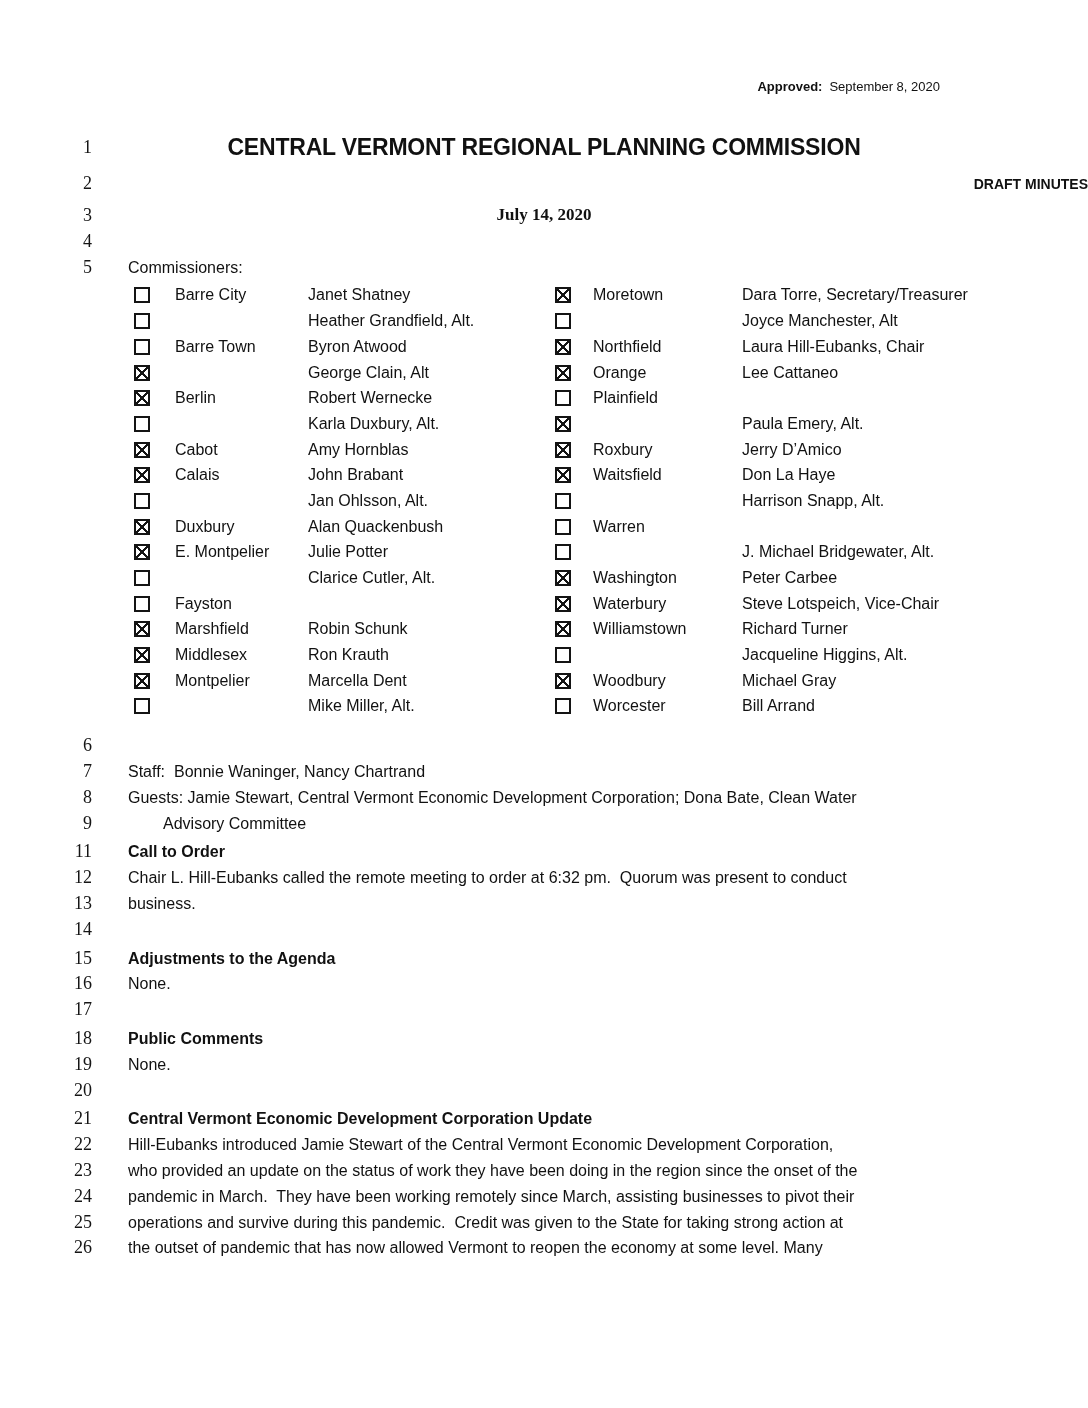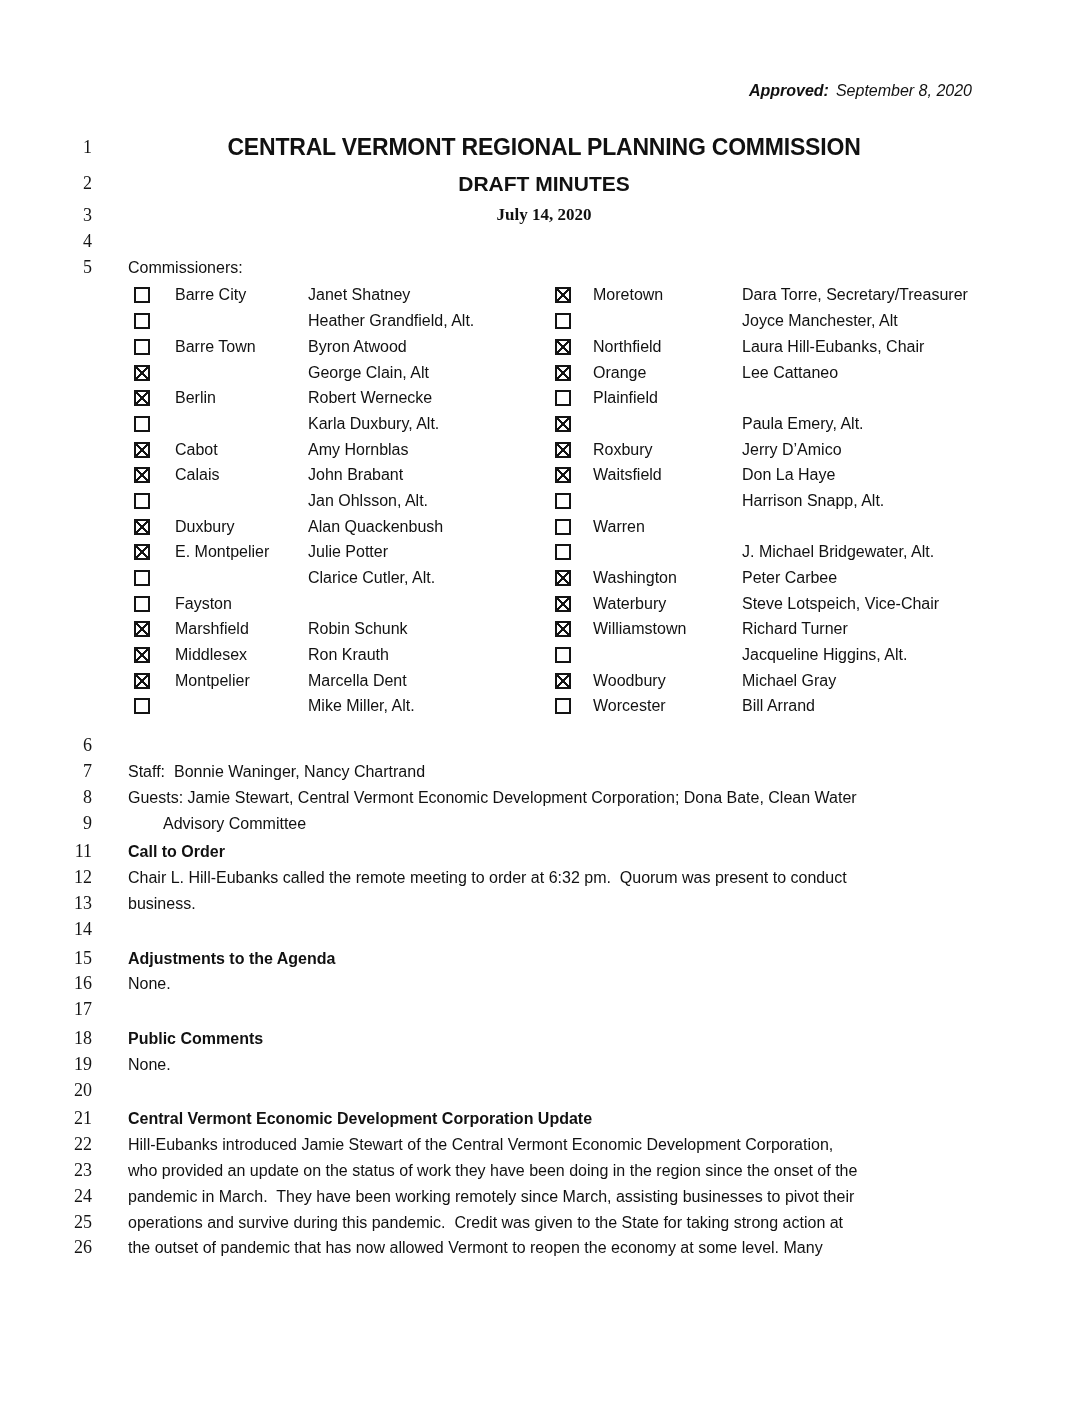--- a/index.html
+++ b/index.html
@@ -8,24 +8,23 @@
     width: 1088px;
     height: 1408px;
     background: #ffffff;
     color: #111111;
     font-family: "Liberation Sans", sans-serif;
     overflow: hidden;
   }
   .approved {
     position: absolute;
     top: 64px;
-    right: 116px;
-    font-size: 16px;
+    right: 148px;
+    font-size: 13px;
     white-space: pre;
-    font-style: italic;
   }
   .approved .lbl { font-weight: 700; }
   .approved .val { margin-left: 7px; }
 
   .doc { position: absolute; top: 128px; left: 0; right: 0; }
 
   .line { position: relative; display: flex; align-items: baseline; }
   .line .num {
     width: 92px;
     flex: 0 0 92px;
@@ -41,21 +40,21 @@
     font-size: 16px;
     white-space: pre-wrap;
   }
   .line.title1, .line.title2, .line.title3 { align-items: center; }
   .line.title1 .content, .line.title2 .content, .line.title3 .content {
     position: absolute; left: 0; right: 0; padding: 0; text-align: center; font-weight: 700;
   }
   .line.title1 { height: 38px; }
   .line.title1 .content { font-size: 23px; letter-spacing: -0.2px; }
   .line.title2 { height: 35px; }
-  .line.title2 .content { font-size: 21px; }
+  .line.title2 .content { font-size: 14px; text-align: right; }
   .line.title3 { height: 28px; }
   .line.title3 .content { font-size: 17px; font-family: Liberation Serif, serif; }
   .line.body, .line.blank { height: 25.8px; line-height: 25.8px; }
   .line.heading { height: 25.8px; line-height: 25.8px; margin-top: 3px; }
   .line.heading .content { font-weight: 700; }
   .line.indent .content { padding-left: 71px; }
 
   .roster {
     display: grid;
     grid-template-columns: 41px 133px 247px 38px 149px auto;

